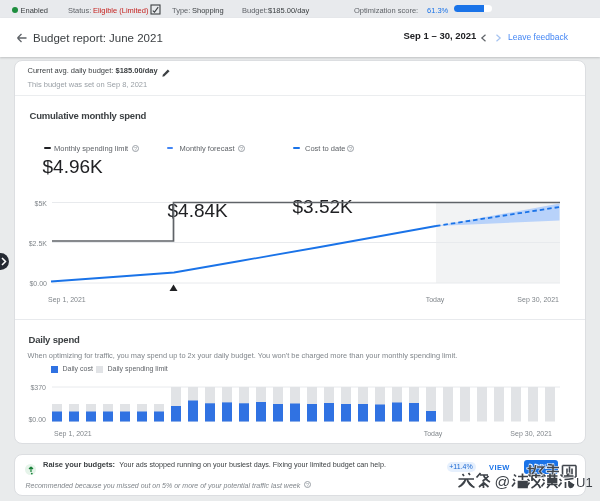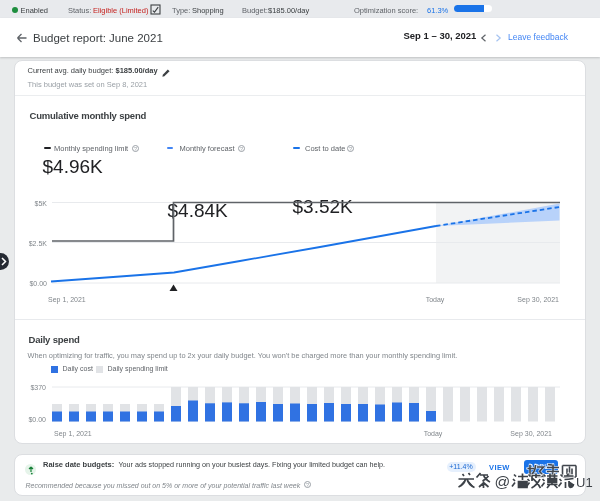--- a/index.html
+++ b/index.html
@@ -162,21 +162,21 @@
   <text x="433" y="55.5" font-size="7" fill="#80868b" text-anchor="middle">Today</text>
   <text x="552" y="55.5" font-size="7" fill="#80868b" text-anchor="end">Sep 30, 2021</text>
 </svg>
 
 <div class="abs card" style="left:14px; top:454px; width:572px; height:42px;"></div>
 <div class="abs" style="left:25px; top:464px; width:11px; height:11px; border-radius:50%; background:#e6f4ea;"></div>
 <svg class="abs" style="left:26.5px; top:465.5px;" width="8" height="9" viewBox="0 0 8 9">
   <path d="M4 1 V6 M4 1 L2 3 M4 1 L6 3" stroke="#188038" stroke-width="1.2" fill="none"></path>
   <circle cx="4.8" cy="7.6" r="0.9" fill="#188038"></circle>
 </svg>
-<div class="abs" style="left:43px; top:459.5px; font-size:7.5px; color:#3c4043;"><b>Raise date budgets:</b>&nbsp;&nbsp;<span style="font-size:7.2px;">Your ads stopped running on your busiest days. Fixing your limited budget can help.</span></div>
+<div class="abs" style="left:43px; top:459.5px; font-size:7.5px; color:#3c4043;"><b>Raise your budgets:</b>&nbsp;&nbsp;<span style="font-size:7.2px;">Your ads stopped running on your busiest days. Fixing your limited budget can help.</span></div>
 <div class="abs" style="left:446.5px; top:462px; width:29px; height:10px; background:#e6f0fd; border-radius:5px; font-size:7px; color:#1967d2; text-align:center; line-height:10px;">+11.4%</div>
 <div class="abs" style="left:489px; top:463px; font-size:7.5px; color:#1a73e8; font-weight:bold; letter-spacing:.4px;">VIEW</div>
 <div class="abs" style="left:524px; top:459.5px; width:34px; height:14px; background:#1a73e8; border-radius:3px; color:#fff; font-size:7px; text-align:center; line-height:14px; letter-spacing:.3px;">APPLY</div>
 <div class="abs" style="left:25.5px; top:480.5px; font-size:7px; font-style:italic; color:#80868b;">Recommended because you missed out on 5% or more of your potential traffic last week&nbsp; <span class="helpq" style="font-style:normal;">?</span></div>
 
 <div class="abs" style="left:-8px; top:252.5px; width:17px; height:17px; border-radius:50%; background:#252a33;"></div>
 <svg class="abs" style="left:1px; top:256.5px;" width="6" height="9" viewBox="0 0 6 9">
   <path d="M1 1 L4.5 4.5 L1 8" fill="none" stroke="#fff" stroke-width="1.5"></path>
 </svg>
 

